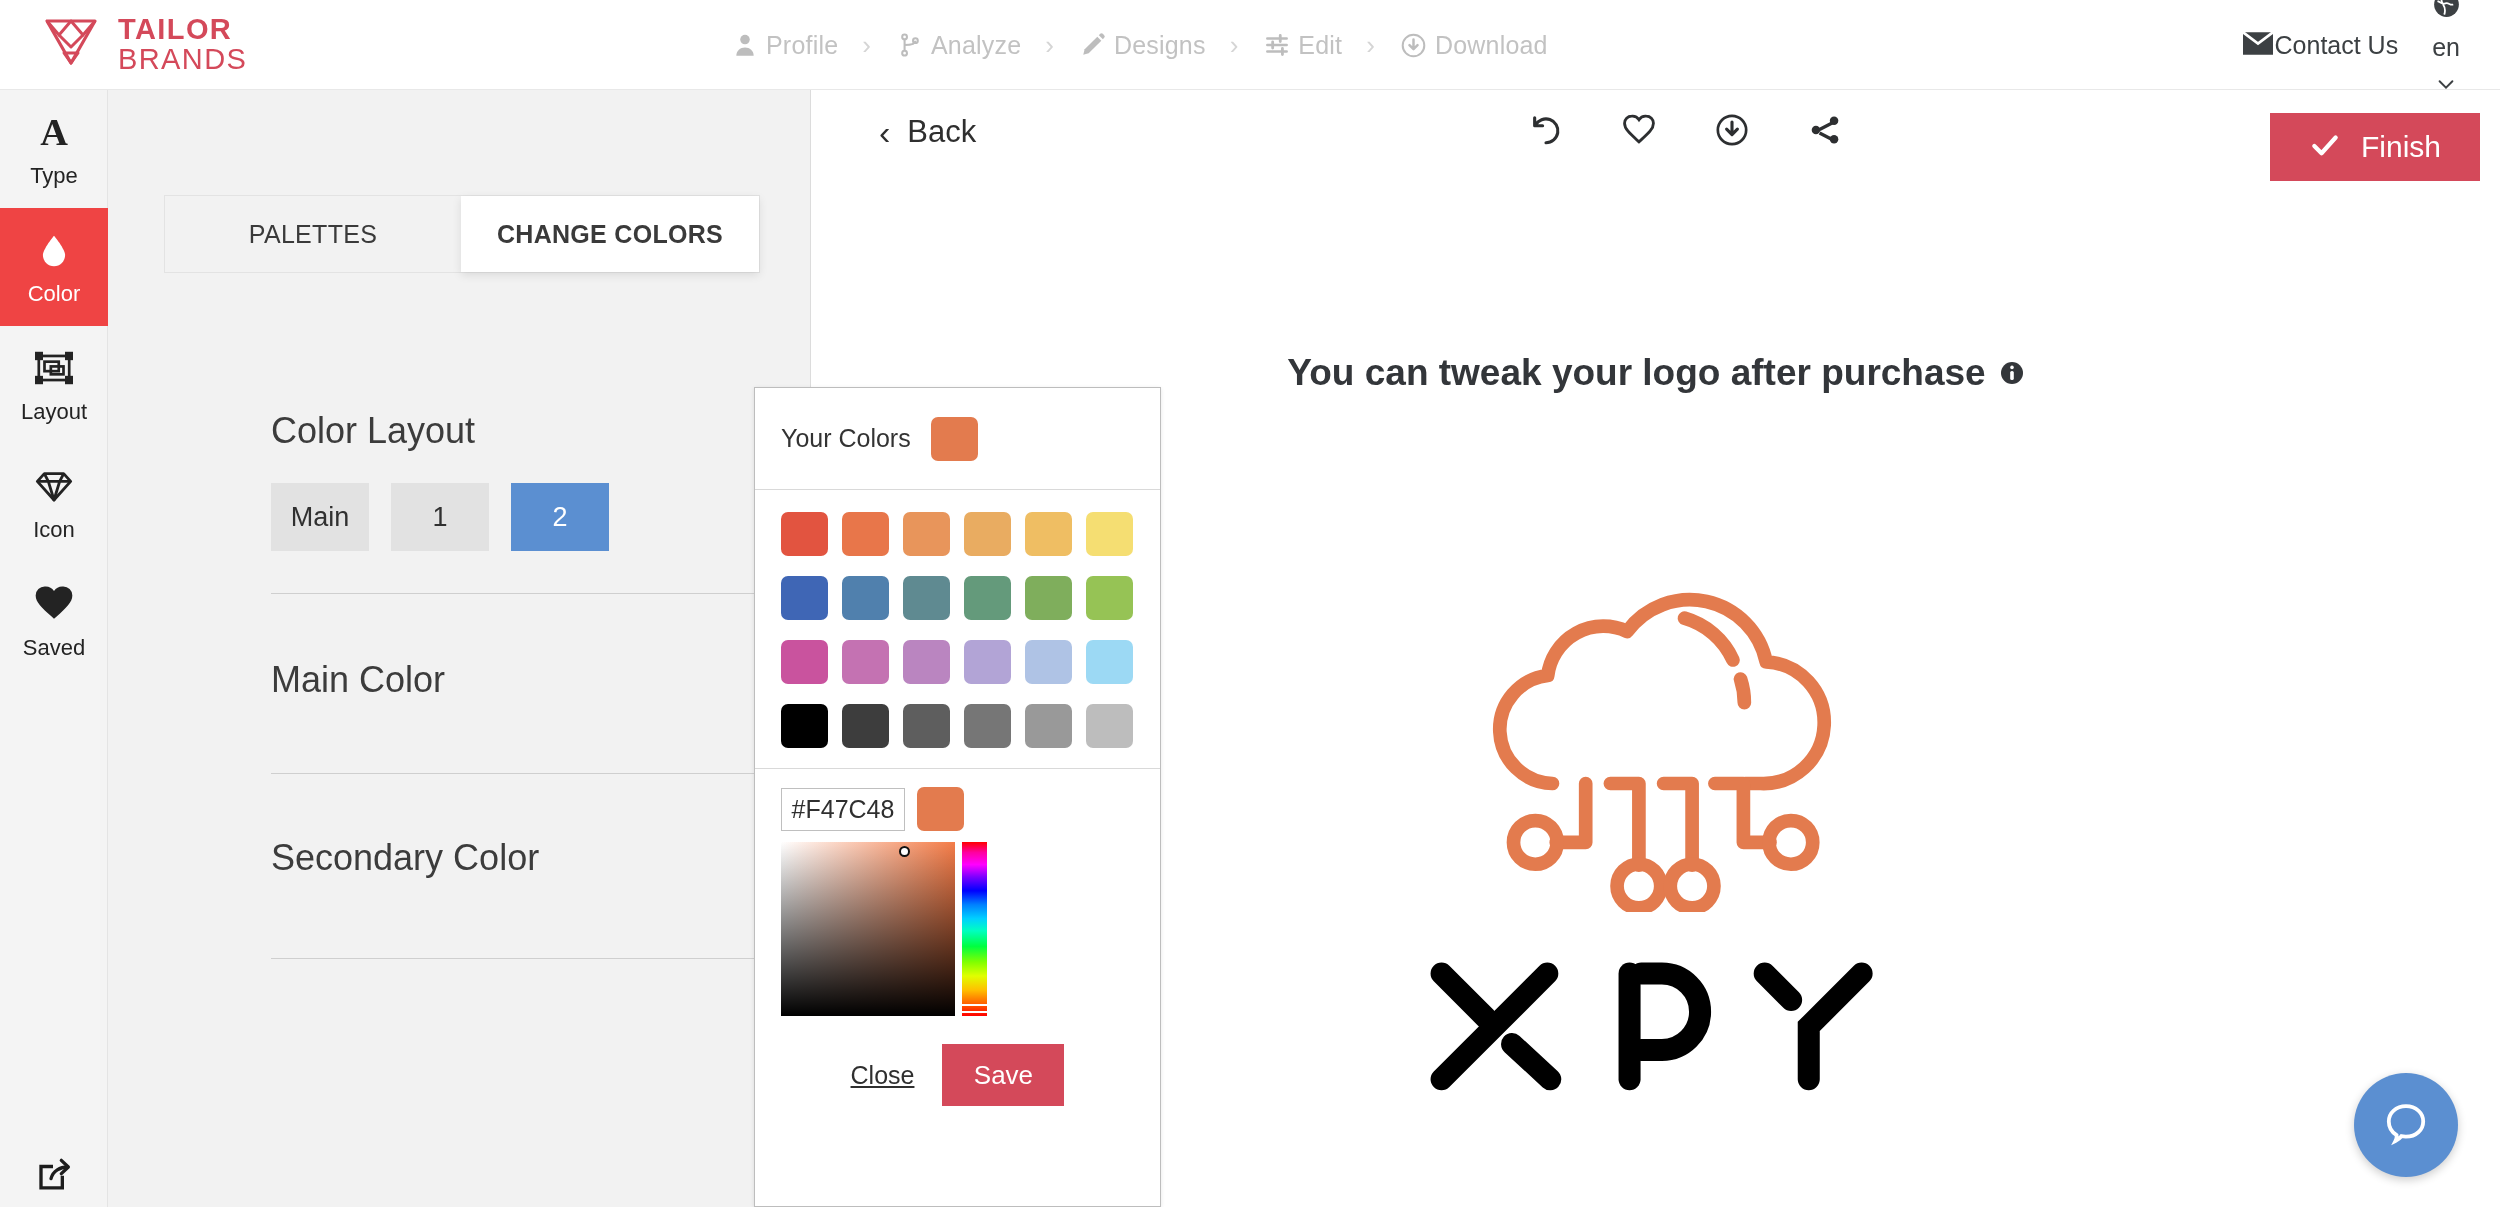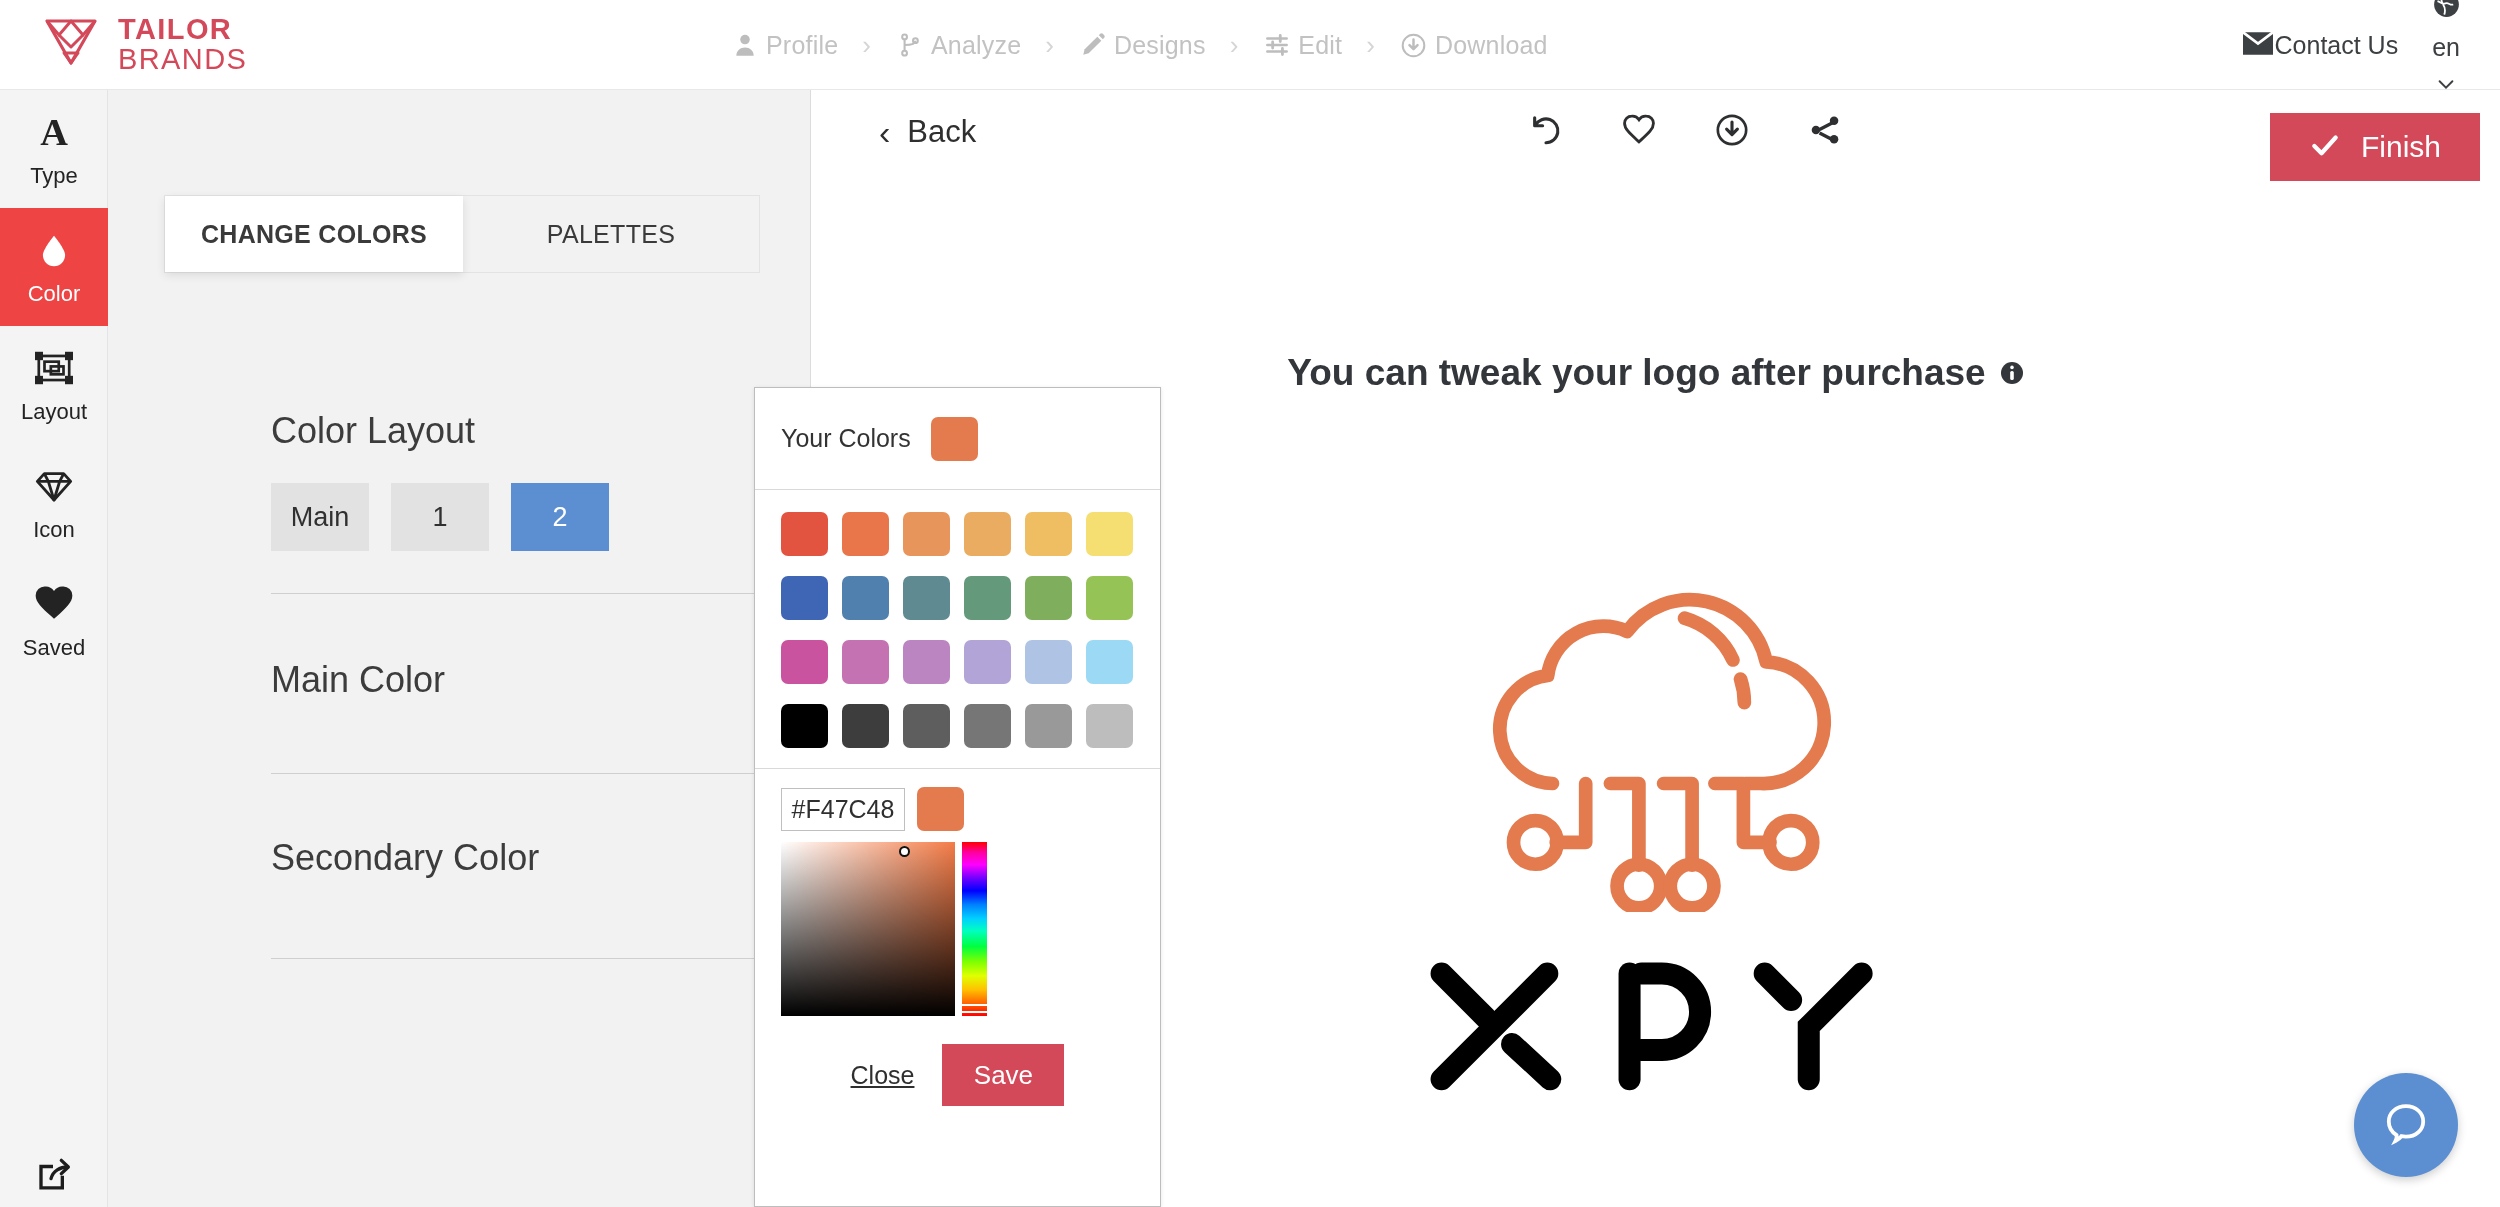--- a/index.html
+++ b/index.html
@@ -451,25 +451,25 @@
         <path d="M10.2 14.2C11.4 9.4 15.8 7.2 20 7.2" stroke-linecap="round"></path>
         <path d="M16.4 3.2L20.6 7.2 16.4 11.2" stroke-linecap="round" stroke-linejoin="round"></path>
       </svg>
     </span>
   </div>
 </div>
 
 <div class="panel">
 
   <div class="tabs">
+    <div class="tab w2">
+      <span>PALETTES</span>
+    </div>
     <div class="tab w1 active">
       <span>CHANGE COLORS</span>
-    </div>
-    <div class="tab w2">
-      <span>PALETTES</span>
     </div>
   </div>
 
   <div class="section-title">Color Layout</div>
 
   <div class="layout-opts">
     <div class="layout-opt">
       <span>Main</span>
     </div>
     <div class="layout-opt">

